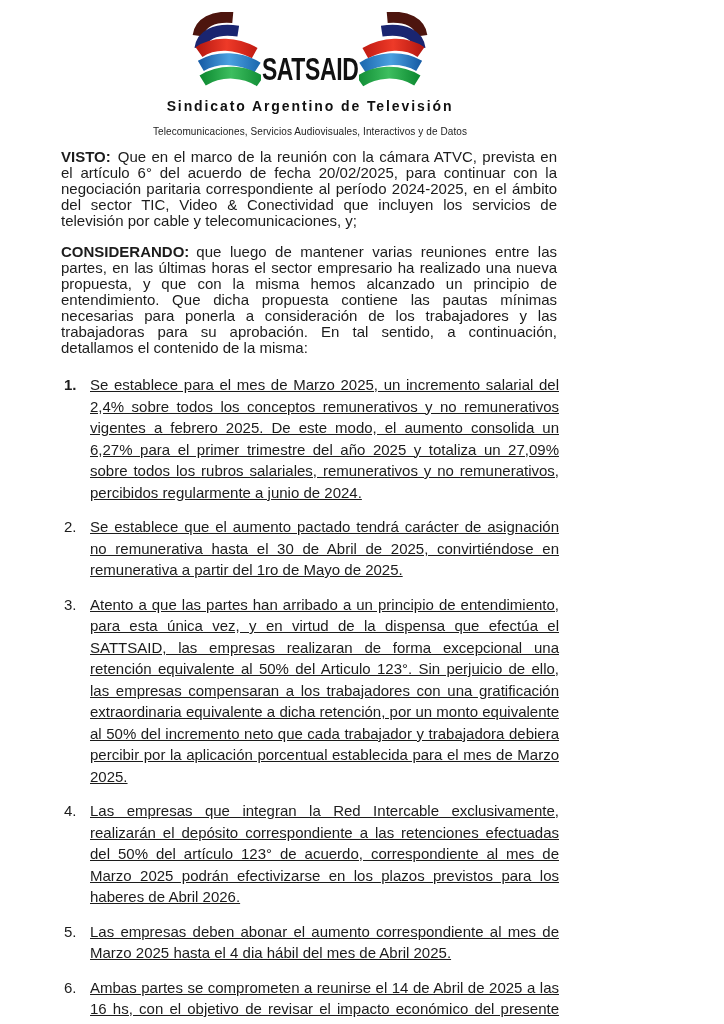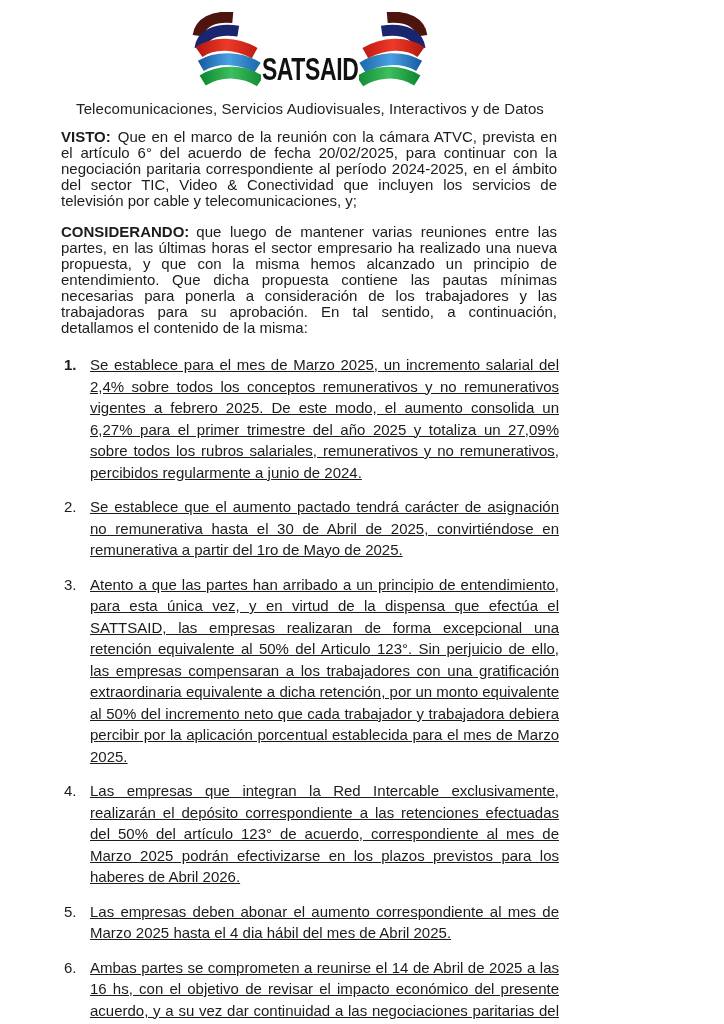--- a/index.html
+++ b/index.html
@@ -52,24 +52,24 @@
   }
   .org-name {
     font-weight: bold;
     font-size: 14px;
     letter-spacing: 1.9px;
     color: #111111;
     margin-top: 2px;
     white-space: nowrap;
   }
   .org-tagline {
-    font-size: 15px;
+    font-size: 10px;
     letter-spacing: 0.1px;
     color: #222222;
-    margin-top: 4px;
+    margin-top: 12px;
     white-space: nowrap;
   }
 
   
   .doc-par {
     font-size: 15px;
     line-height: 16px;
     text-align: justify;
     margin: 0 2px 15px 0;
   }
@@ -140,20 +140,21 @@
         <g fill="none" transform="scale(-1,1) translate(-88,0)">
           <path d="M 58 6 C 36 4 22 12 20 26" stroke="#4d150e" stroke-width="12"></path>
           <path d="M 64 21 C 38 17 24 26 22 40" stroke="#1a2570" stroke-width="12"></path>
           <path d="M 21 44 C 38 32 62 34 82 45" stroke="url(#gradRed)" stroke-width="13"></path>
           <path d="M 23 59 C 42 48 68 50 85 61" stroke="url(#gradBlue)" stroke-width="13"></path>
           <path d="M 25 75 C 46 62 72 65 88 76" stroke="url(#gradGreen)" stroke-width="13"></path>
         </g>
       </svg>
     </div>
 
+    <div class="org-name">Sindicato Argentino de Televisión</div>
     <div class="org-tagline">Telecomunicaciones, Servicios Audiovisuales, Interactivos y de Datos</div>
   </div>
 
   <p class="doc-par"><span class="par-label">VISTO:</span><span>Que en el marco de la reunión con la cámara ATVC, prevista en el artículo 6° del acuerdo de fecha 20/02/2025, para continuar con la negociación paritaria correspondiente al período 2024-2025, en el ámbito del sector TIC, Video &amp; Conectividad que incluyen los servicios de televisión por cable y telecomunicaciones, y;</span></p>
 
   <p class="doc-par"><span class="par-label">CONSIDERANDO:</span><span>que luego de mantener varias reuniones entre las partes, en las últimas horas el sector empresario ha realizado una nueva propuesta, y que con la misma hemos alcanzado un principio de entendimiento. Que dicha propuesta contiene las pautas mínimas necesarias para ponerla a consideración de los trabajadores y las trabajadoras para su aprobación. En tal sentido, a continuación, detallamos el contenido de la misma:</span></p>
 
   <div class="list">
 
     <div class="list-item">

